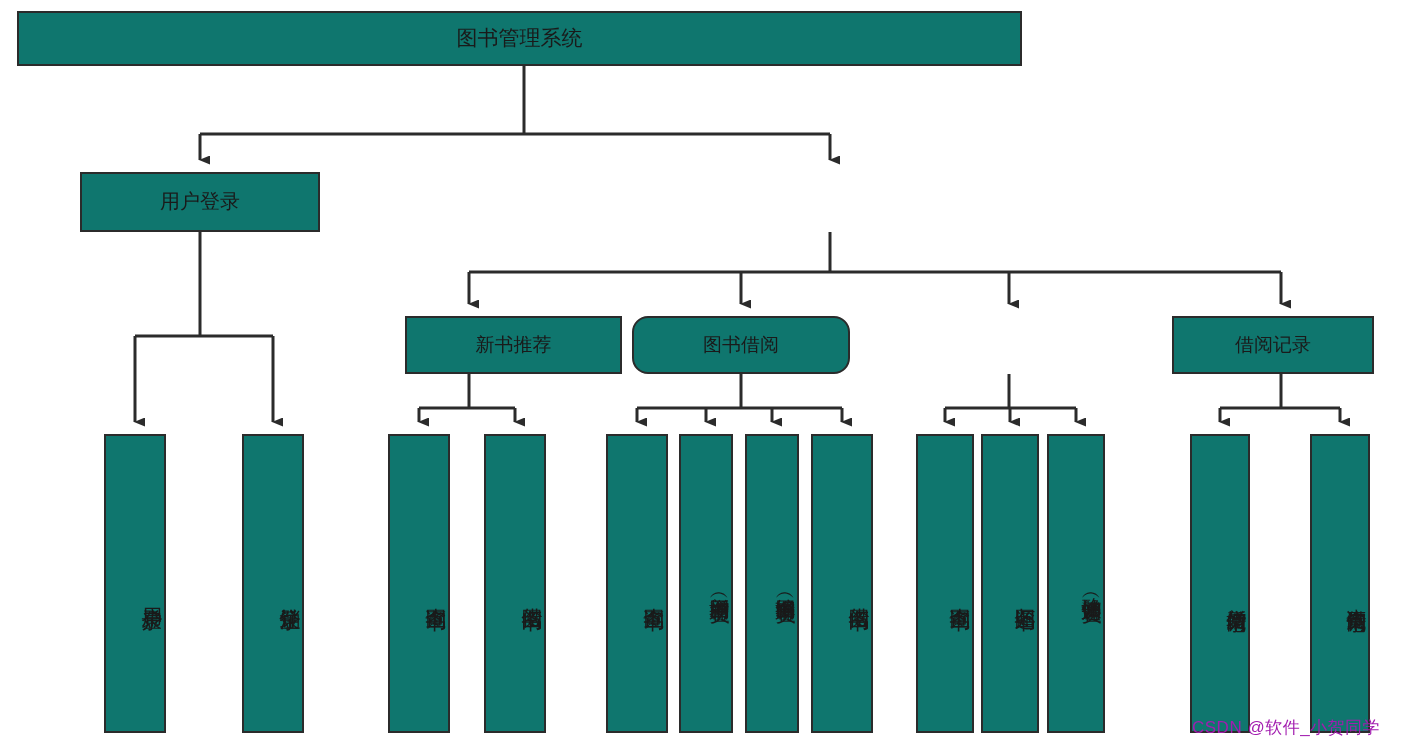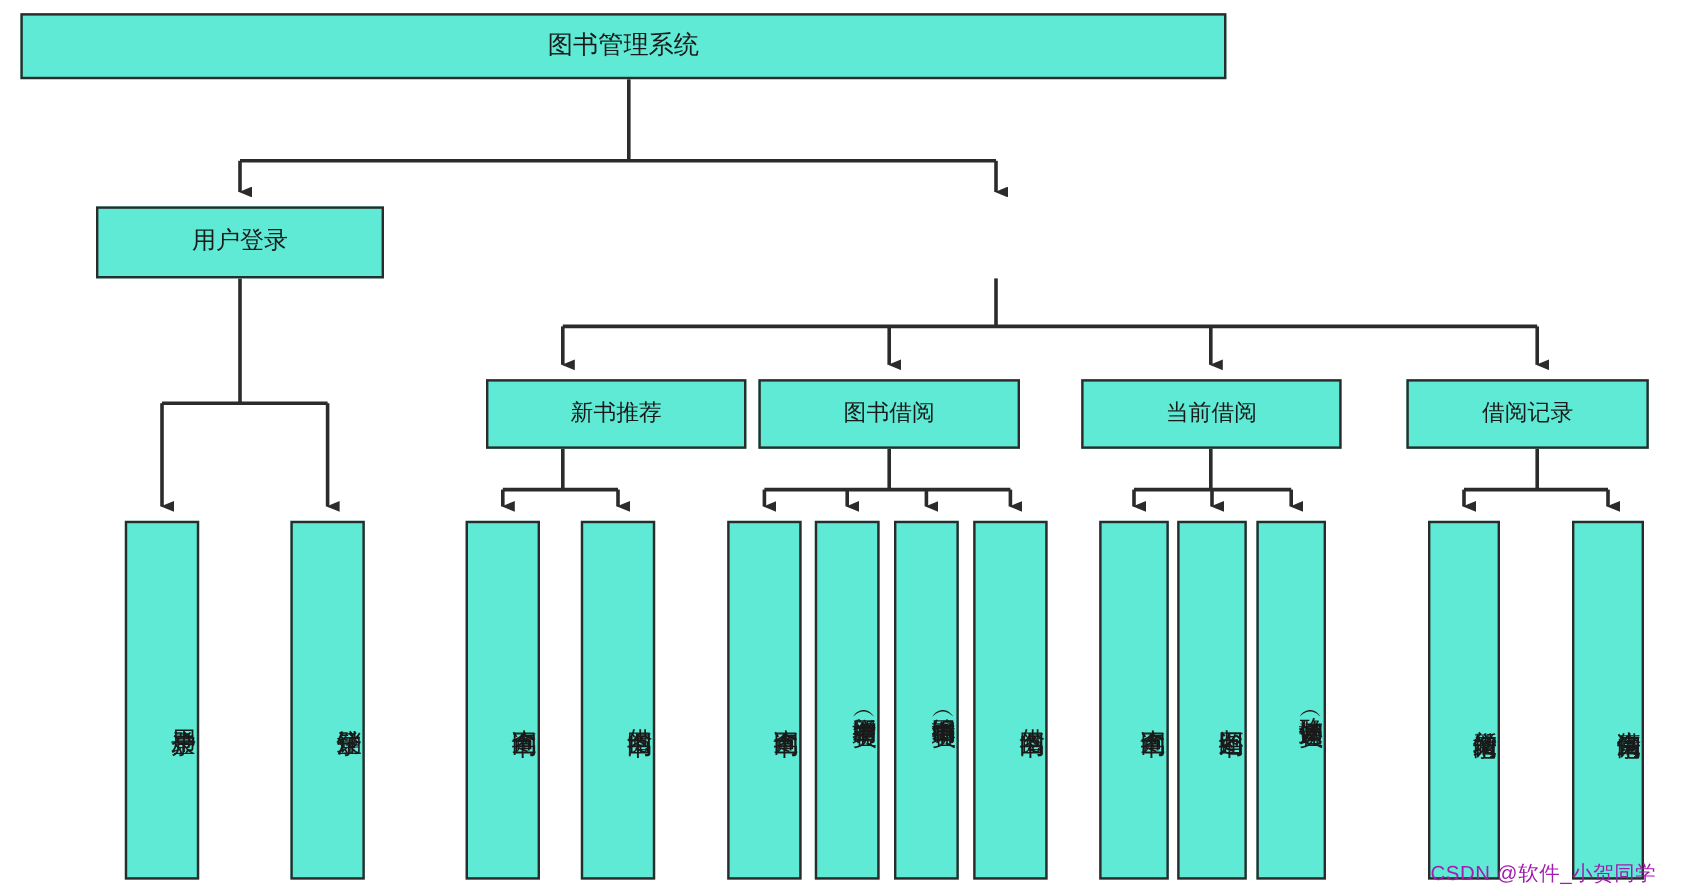--- a/index.html
+++ b/index.html
@@ -22,21 +22,21 @@
     left: 0;
     top: 0;
     width: 1405px;
     height: 747px;
     pointer-events: none;
   }
   .node {
     position: absolute;
     box-sizing: border-box;
     border: 2px solid #2b2b2b;
-    background: #5eead4;
+    background: #0f766e;
     display: flex;
     align-items: center;
     justify-content: center;
     color: #1a1a1a;
     line-height: 1.18;
     text-align: center;
   }
   .node.root {
     font-size: 21px;
   }
@@ -126,25 +126,22 @@
     <span class="lbl">图书管理系统</span>
   </div>
 
   <div class="node lvl2" style="left:80px; top:172px; width:240px; height:60px;">
     <span class="lbl">用户登录</span>
   </div>
 
   <div class="node lvl3" style="left:361px; top:316px; width:217px; height:58px;margin-left:44px;">
     <span class="lbl">新书推荐</span>
   </div>
-  <div class="node lvl3" style="left:632px; top:316px; width:218px; height:58px;">
+  <div class="node lvl3" style="left:632px; top:316px; width:218px; height:58px;border-radius:16px;">
     <span class="lbl">图书借阅</span>
-  </div>
-  <div class="node lvl3" style="left:901px; top:316px; width:217px; height:58px;">
-    <span class="lbl">当前借阅</span>
   </div>
   <div class="node lvl3" style="left:1172px; top:316px; width:202px; height:58px;">
     <span class="lbl">借阅记录</span>
   </div>
 
   <div class="node leaf" style="left:104px; top:434px; width:62px; height:299px;">
     <span class="lbl">用户登录</span>
   </div>
   <div class="node leaf" style="left:242px; top:434px; width:62px; height:299px;">
     <span class="lbl">注销登录</span>

